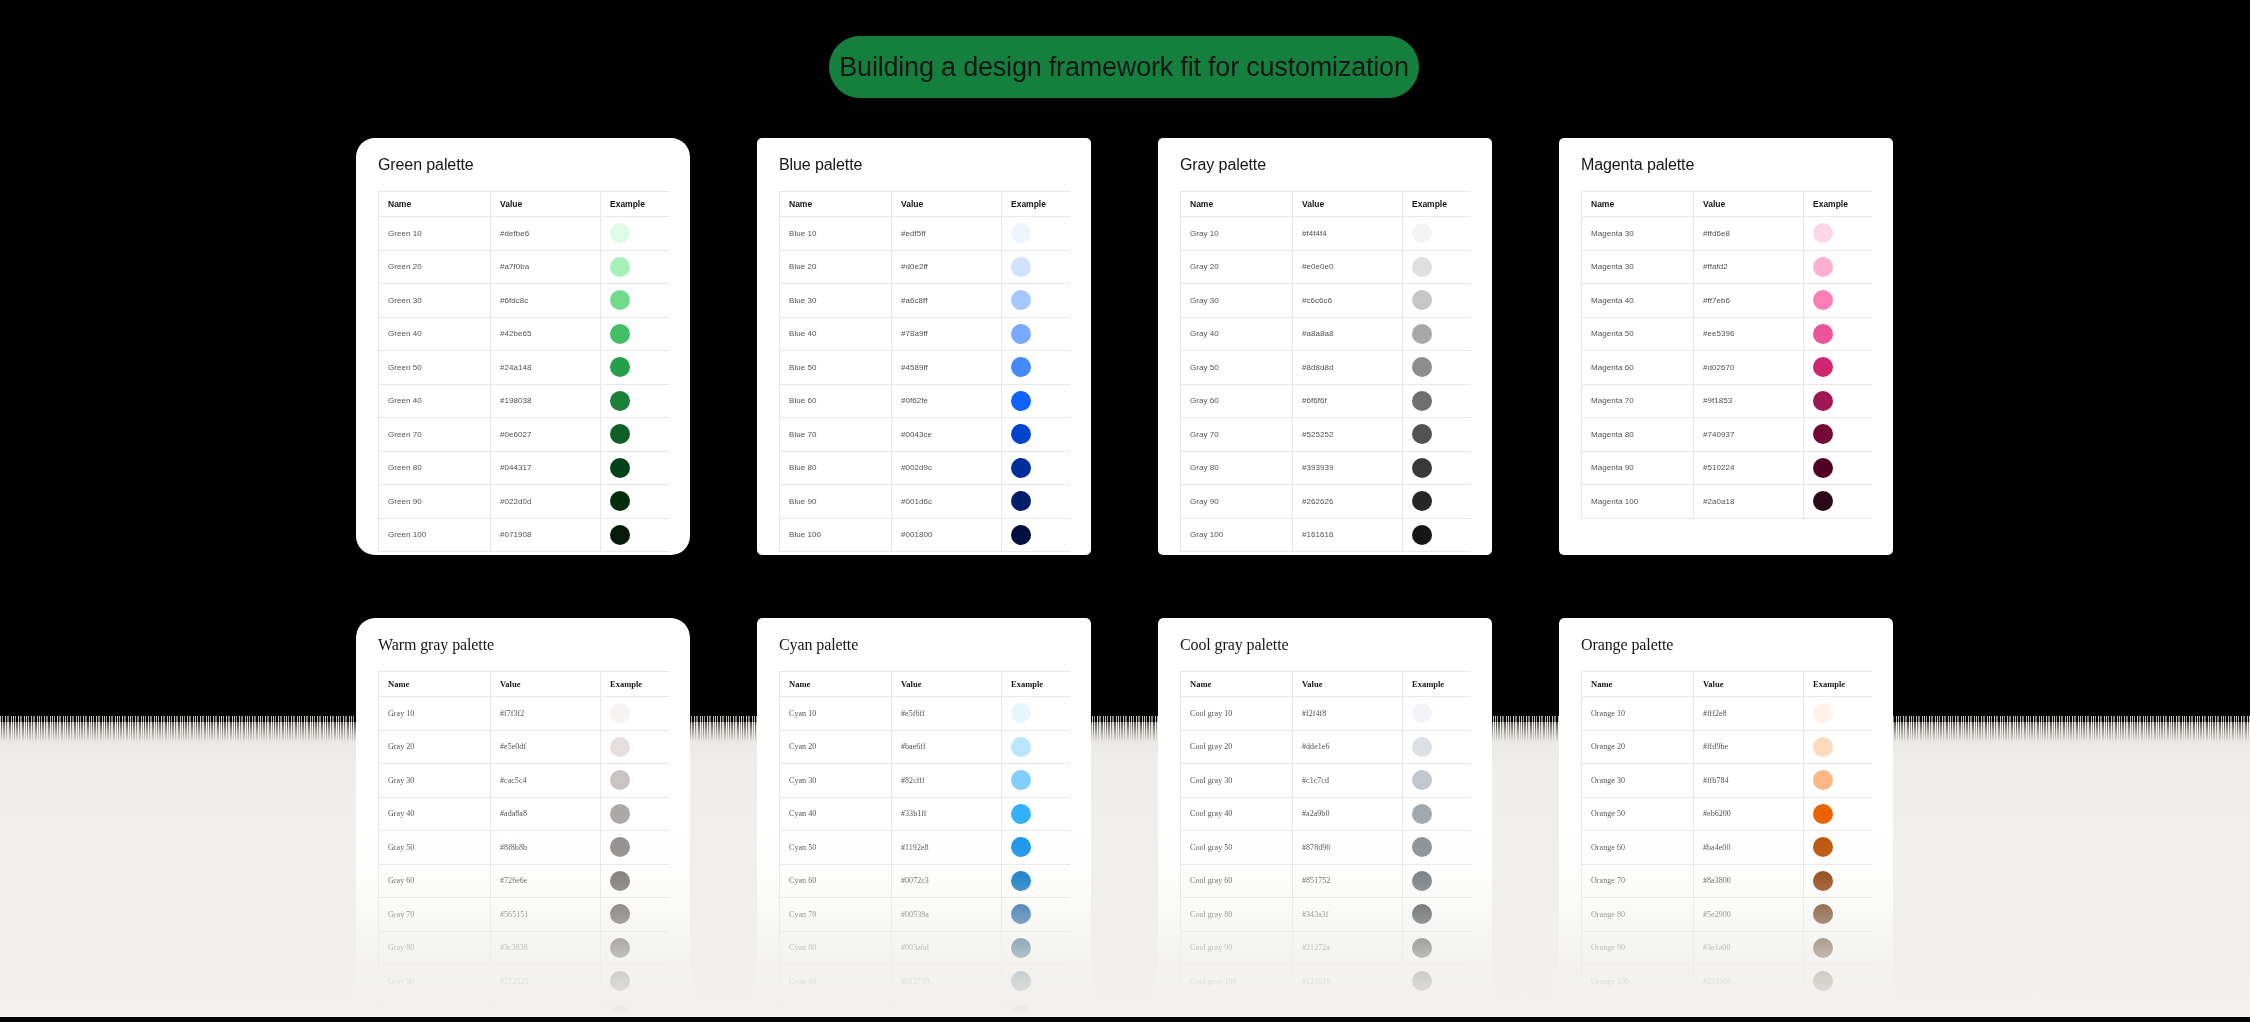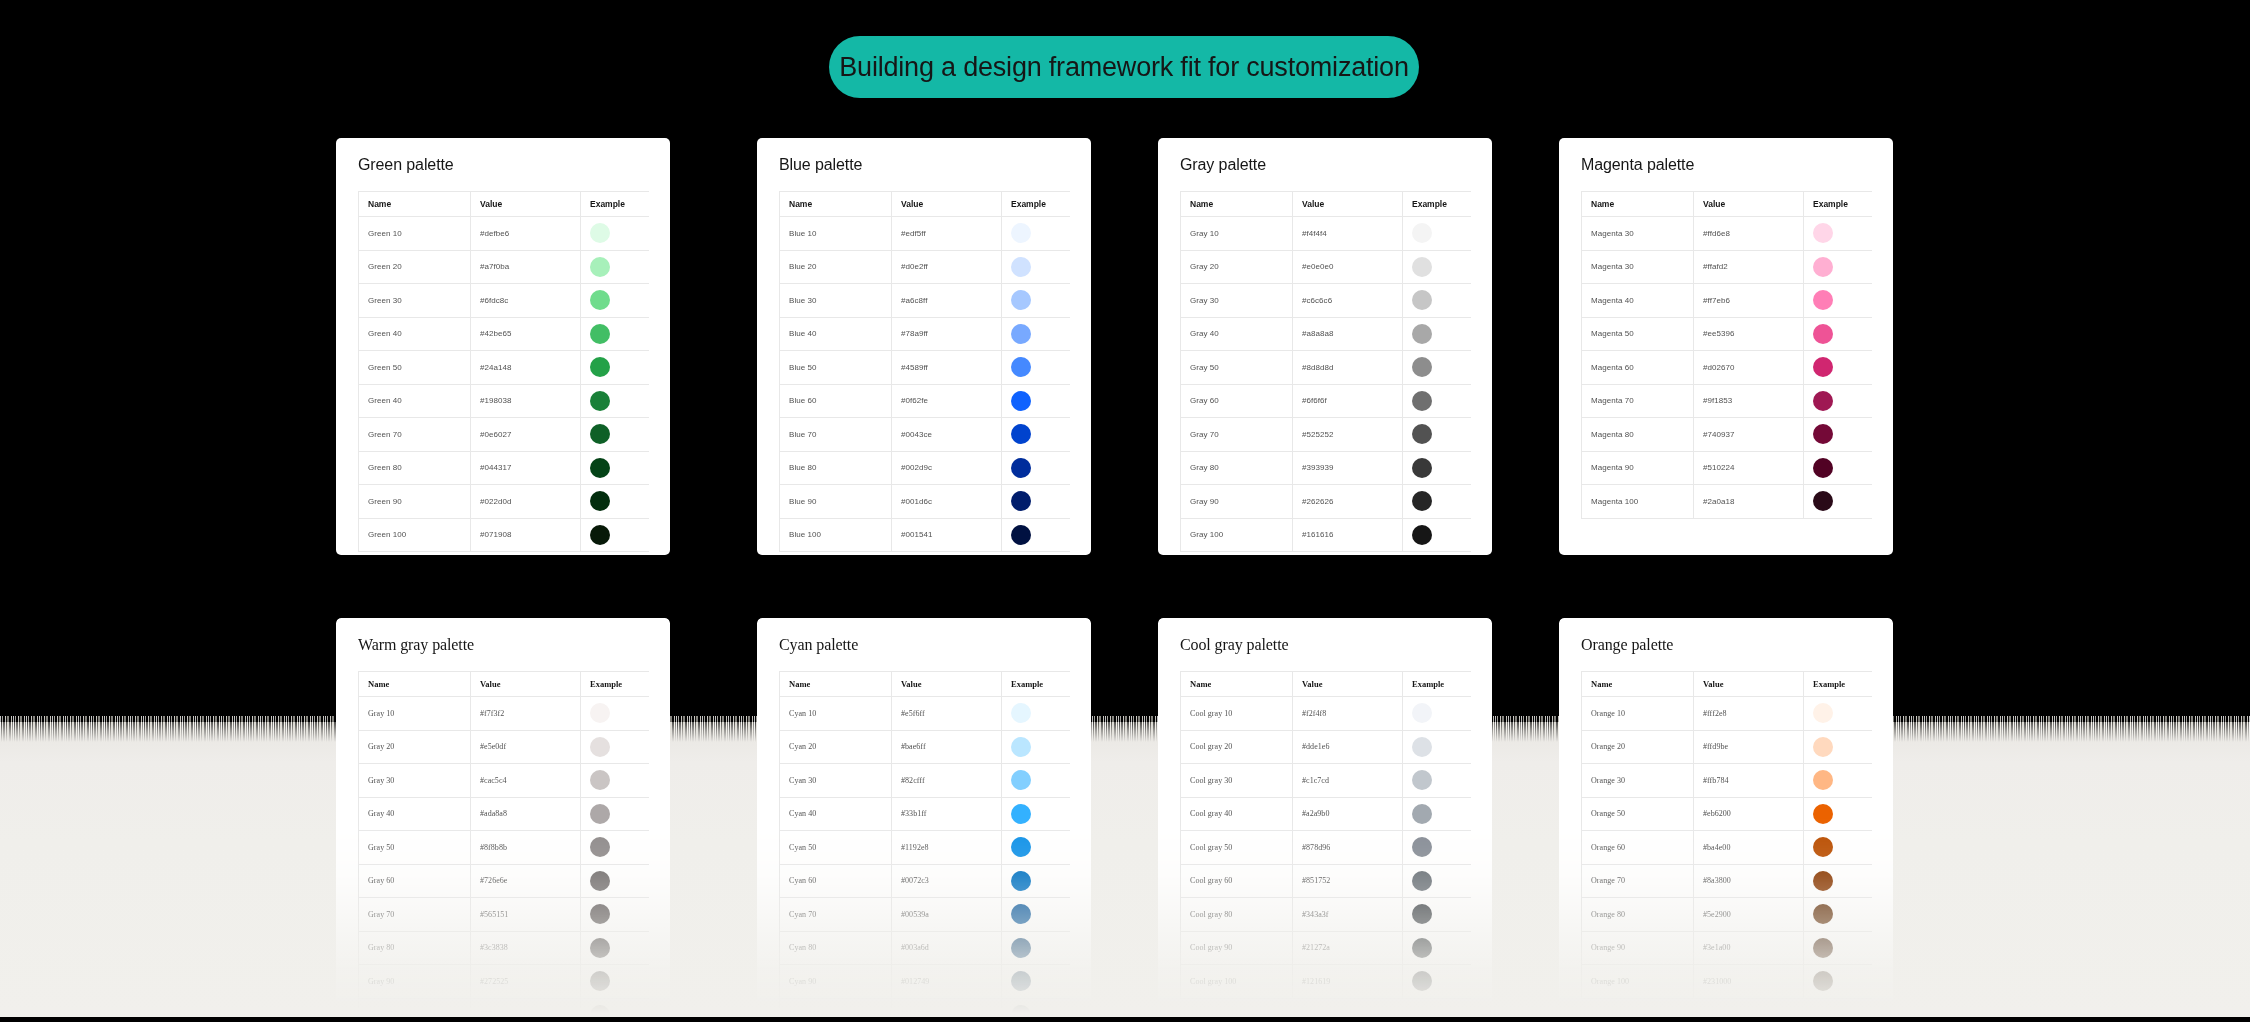--- a/index.html
+++ b/index.html
@@ -70,21 +70,21 @@
     background: #000000;
   }
 
   
   .title-pill {
     position: absolute;
     left: 829px;
     top: 36px;
     width: 590px;
     height: 62px;
-    background: #14b8a6;
+    background: #15803d;
     border-radius: 31px;
     display: flex;
     align-items: center;
     justify-content: center;
   }
   .title-pill-text {
     font-size: 27px;
     color: #161616;
     letter-spacing: -0.2px;
     white-space: nowrap;
@@ -95,21 +95,21 @@
     position: absolute;
     width: 334px;
     background: #ffffff;
     border-radius: 5px;
     padding: 18px 22px 0 22px;
     overflow: hidden;
   }
   .row-top { top: 138px; height: 417px; }
   .row-bottom { top: 618px; height: 404px; }
 
-  .col-0 { left: 336px; }
+  .col-0 { left: 356px; border-radius: 19px; }
   .col-1 { left: 757px; }
   .col-2 { left: 1158px; }
   .col-3 { left: 1559px; }
 
   
   .row-bottom {
     -webkit-mask-image: linear-gradient(to bottom, rgba(0,0,0,1) 0px, rgba(0,0,0,1) 200px, rgba(0,0,0,0.85) 255px, rgba(0,0,0,0.5) 305px, rgba(0,0,0,0.18) 350px, rgba(0,0,0,0) 395px);
     mask-image: linear-gradient(to bottom, rgba(0,0,0,1) 0px, rgba(0,0,0,1) 200px, rgba(0,0,0,0.85) 255px, rgba(0,0,0,0.5) 305px, rgba(0,0,0,0.18) 350px, rgba(0,0,0,0) 395px);
     font-family: Liberation Serif, serif;
   }
@@ -334,21 +334,21 @@
             </tr>
             <tr>
               <td class="col-name">Blue 90</td>
               <td class="col-value">#001d6c</td>
               <td class="col-example">
                 <span class="swatch" style="background-color: rgb(0, 29, 108);"></span>
               </td>
             </tr>
             <tr>
               <td class="col-name">Blue 100</td>
-              <td class="col-value">#001541</td>
+              <td class="col-value">#001800</td>
               <td class="col-example">
                 <span class="swatch" style="background-color: rgb(0, 17, 65);"></span>
               </td>
             </tr>
           </tbody>
         </table>
       </div>
       <div class="card row-top col-2">
         <div class="card-title">Gray palette</div>
         <table class="palette-table">

